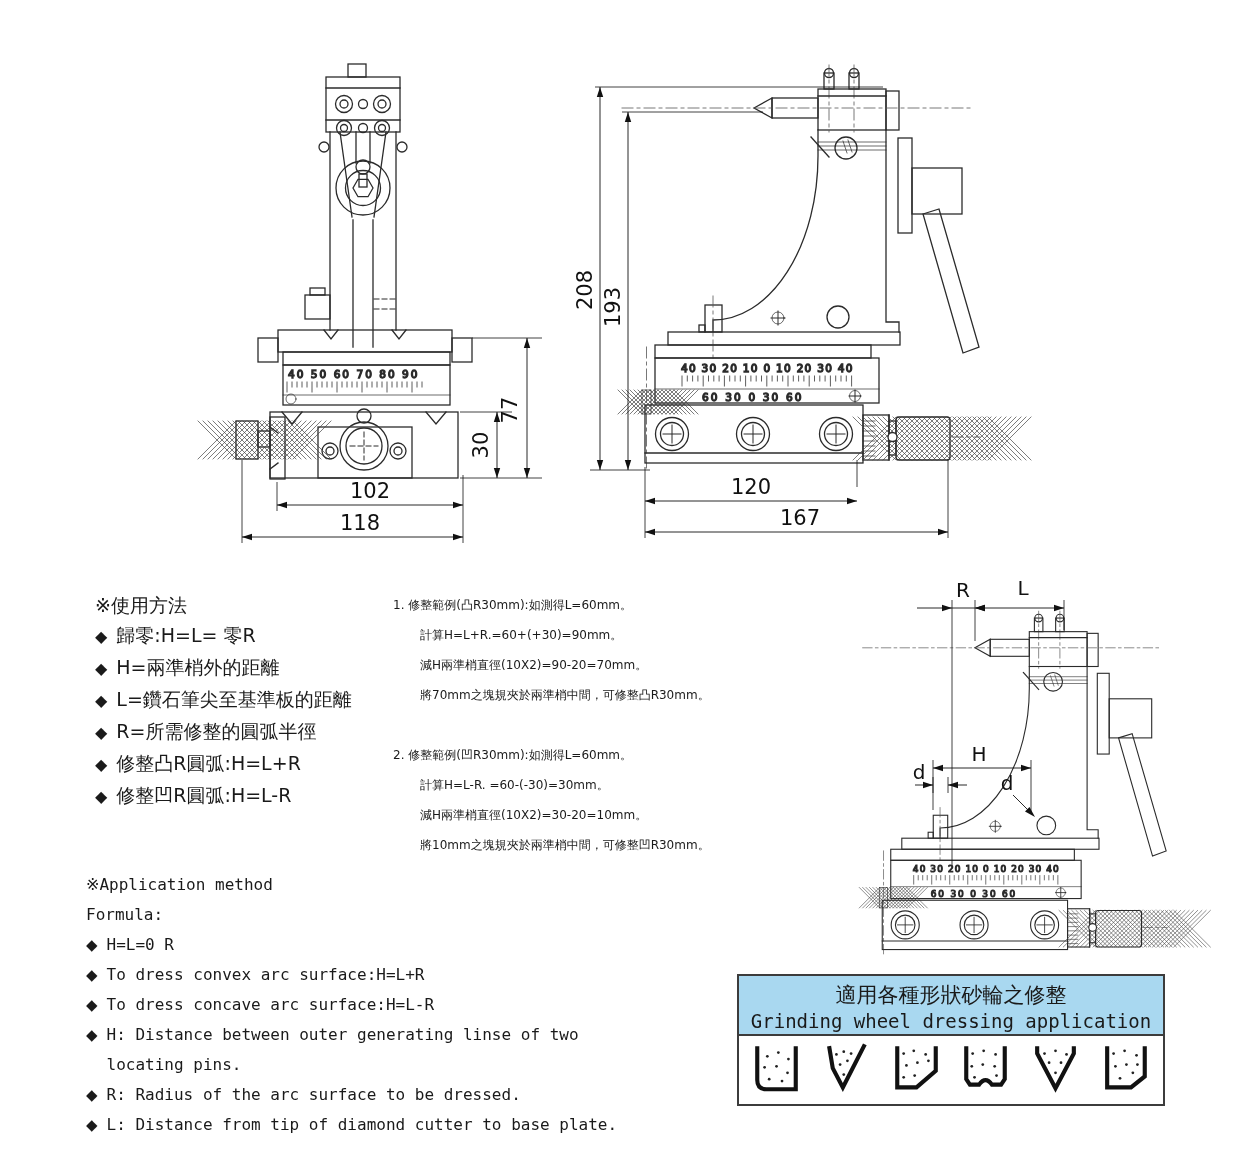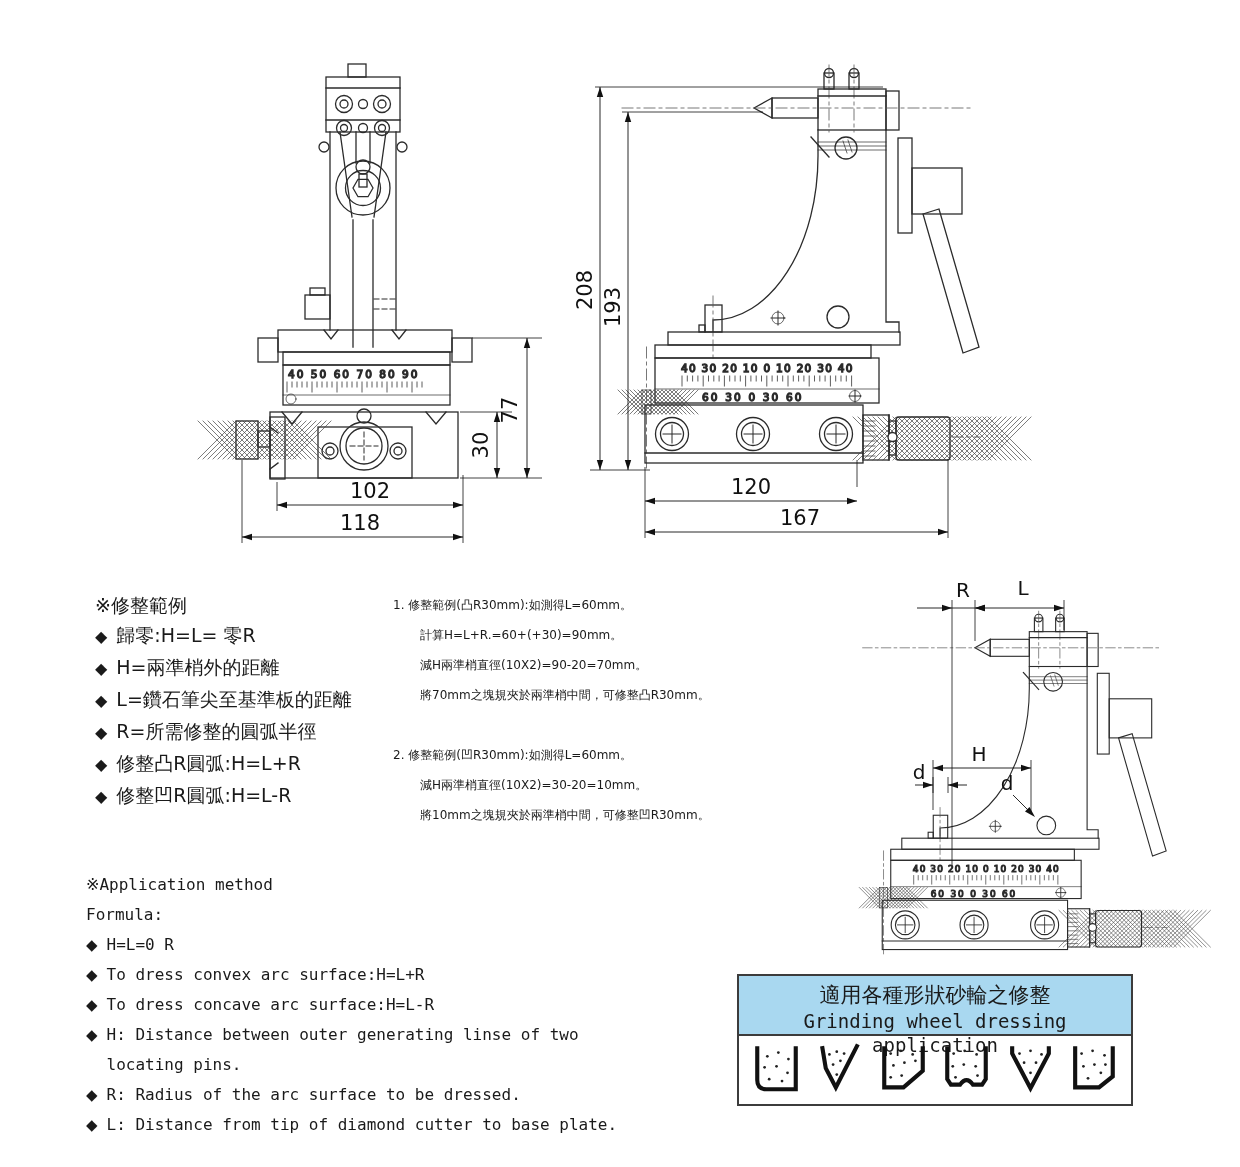--- a/index.html
+++ b/index.html
@@ -21,21 +21,21 @@
   .plus path{stroke:#2b2b2b;stroke-width:1;}
   
   .zh{font-size:19px;line-height:30px;white-space:nowrap;}
   .zh .dia{margin-right:9px;font-size:16px;}
   .en{font-family:"DejaVu Sans Mono","DejaVu Sans",monospace;font-size:16px;line-height:30px;white-space:nowrap;}
   .en .dia{font-family:"DejaVu Sans",sans-serif;margin-right:9px;font-size:15px;}
   .en .wrap{white-space:pre-line;display:inline-block;vertical-align:top;}
   .ex-line{font-size:12px;line-height:30px;white-space:nowrap;}
   .ex-line.cont{padding-left:27px;}
   
-  .dress-box{border:2px solid #3c3c3c;width:396px;height:132px;box-sizing:border-box;background:#fff;}
+  .dress-box{border:2px solid #3c3c3c;width:428px;height:132px;box-sizing:border-box;background:#fff;}
   .dress-head{height:60px;border-bottom:2px solid #3c3c3c;text-align:center;box-sizing:border-box;padding-top:5px;}
   .dress-head .t-zh{font-size:21px;line-height:28px;}
   .dress-head .t-en{font-size:19px;line-height:24px;font-family:"DejaVu Sans Mono","DejaVu Sans",monospace;}
   .dress-icons{display:flex;justify-content:space-between;align-items:center;padding:6px 10px 0 10px;}
   .pfl{stroke:#111;stroke-width:4.5;fill:none;stroke-linejoin:miter;stroke-linecap:butt;}
   .dot{fill:#222;stroke:none;}
 </style>
 </head>
 <body>
 
@@ -314,38 +314,39 @@
         <polygon points="93,210 103,206.8 103,213.2" fill="#111"></polygon>
       </g>
     <text class="lbl" x="64" y="204" text-anchor="middle">d</text>
     <text class="lbl" x="152" y="215" text-anchor="middle">d</text>
     <path class="dimln" d="M158,220 L177,239"></path>
     <polygon points="180,242 174.5,232 170,236.5" fill="#111"></polygon>
   </g>
 </svg>
 
 <div class="abs" style="left:95px;top:590px">
-  <div class="zh">※修整範例</div>
+  <div class="zh">※使用方法</div>
   <div class="zh"><span class="dia">◆</span><span>歸零:H=L= 零R</span></div>
   <div class="zh"><span class="dia">◆</span><span>H=兩準梢外的距離</span></div>
   <div class="zh"><span class="dia">◆</span><span>L=鑽石筆尖至基準板的距離</span></div>
   <div class="zh"><span class="dia">◆</span><span>R=所需修整的圓弧半徑</span></div>
   <div class="zh"><span class="dia">◆</span><span>修整凸R圓弧:H=L+R</span></div>
   <div class="zh"><span class="dia">◆</span><span>修整凹R圓弧:H=L-R</span></div>
 </div>
 
 <div class="abs" style="left:393px;top:590px">
   <div class="ex-line">1. 修整範例(凸R30mm):如測得L=60mm。</div>
   <div class="ex-line cont">計算H=L+R.=60+(+30)=90mm。</div>
   <div class="ex-line cont">減H兩準梢直徑(10X2)=90-20=70mm。</div>
   <div class="ex-line cont">將70mm之塊規夾於兩準梢中間，可修整凸R30mm。</div>
 </div>
 
 <div class="abs" style="left:393px;top:740px">
   <div class="ex-line">2. 修整範例(凹R30mm):如測得L=60mm。</div>
+  <div class="ex-line cont">計算H=L-R. =60-(-30)=30mm。</div>
   <div class="ex-line cont">減H兩準梢直徑(10X2)=30-20=10mm。</div>
   <div class="ex-line cont">將10mm之塊規夾於兩準梢中間，可修整凹R30mm。</div>
 </div>
 
 <div class="abs" style="left:86px;top:870px">
   <div class="en">※Application method</div>
   <div class="en">Formula:</div>
   <div class="en"><span class="dia">◆</span><span class="wrap">H=L=0 R</span></div>
   <div class="en"><span class="dia">◆</span><span class="wrap">To dress convex arc surface:H=L+R</span></div>
   <div class="en"><span class="dia">◆</span><span class="wrap">To dress concave arc surface:H=L-R</span></div>

